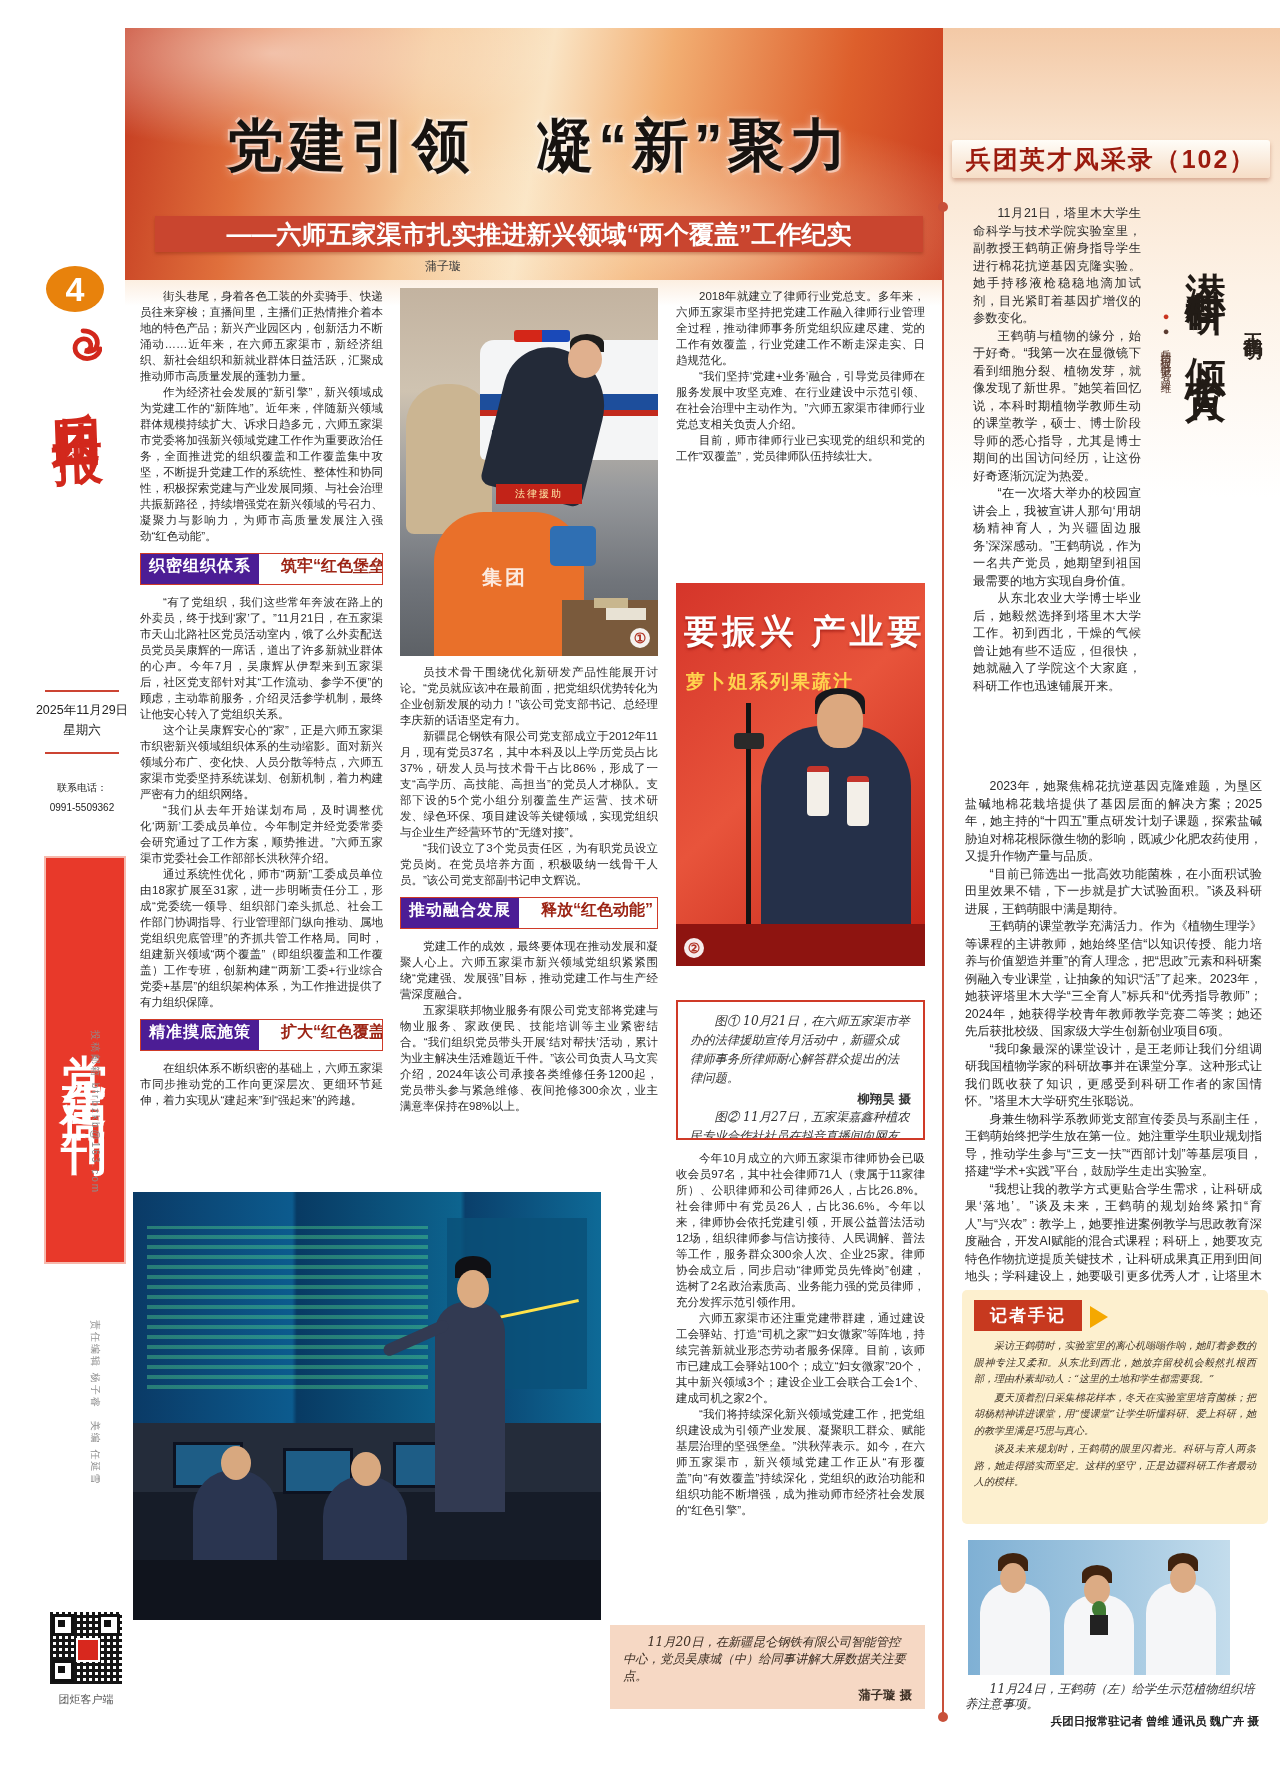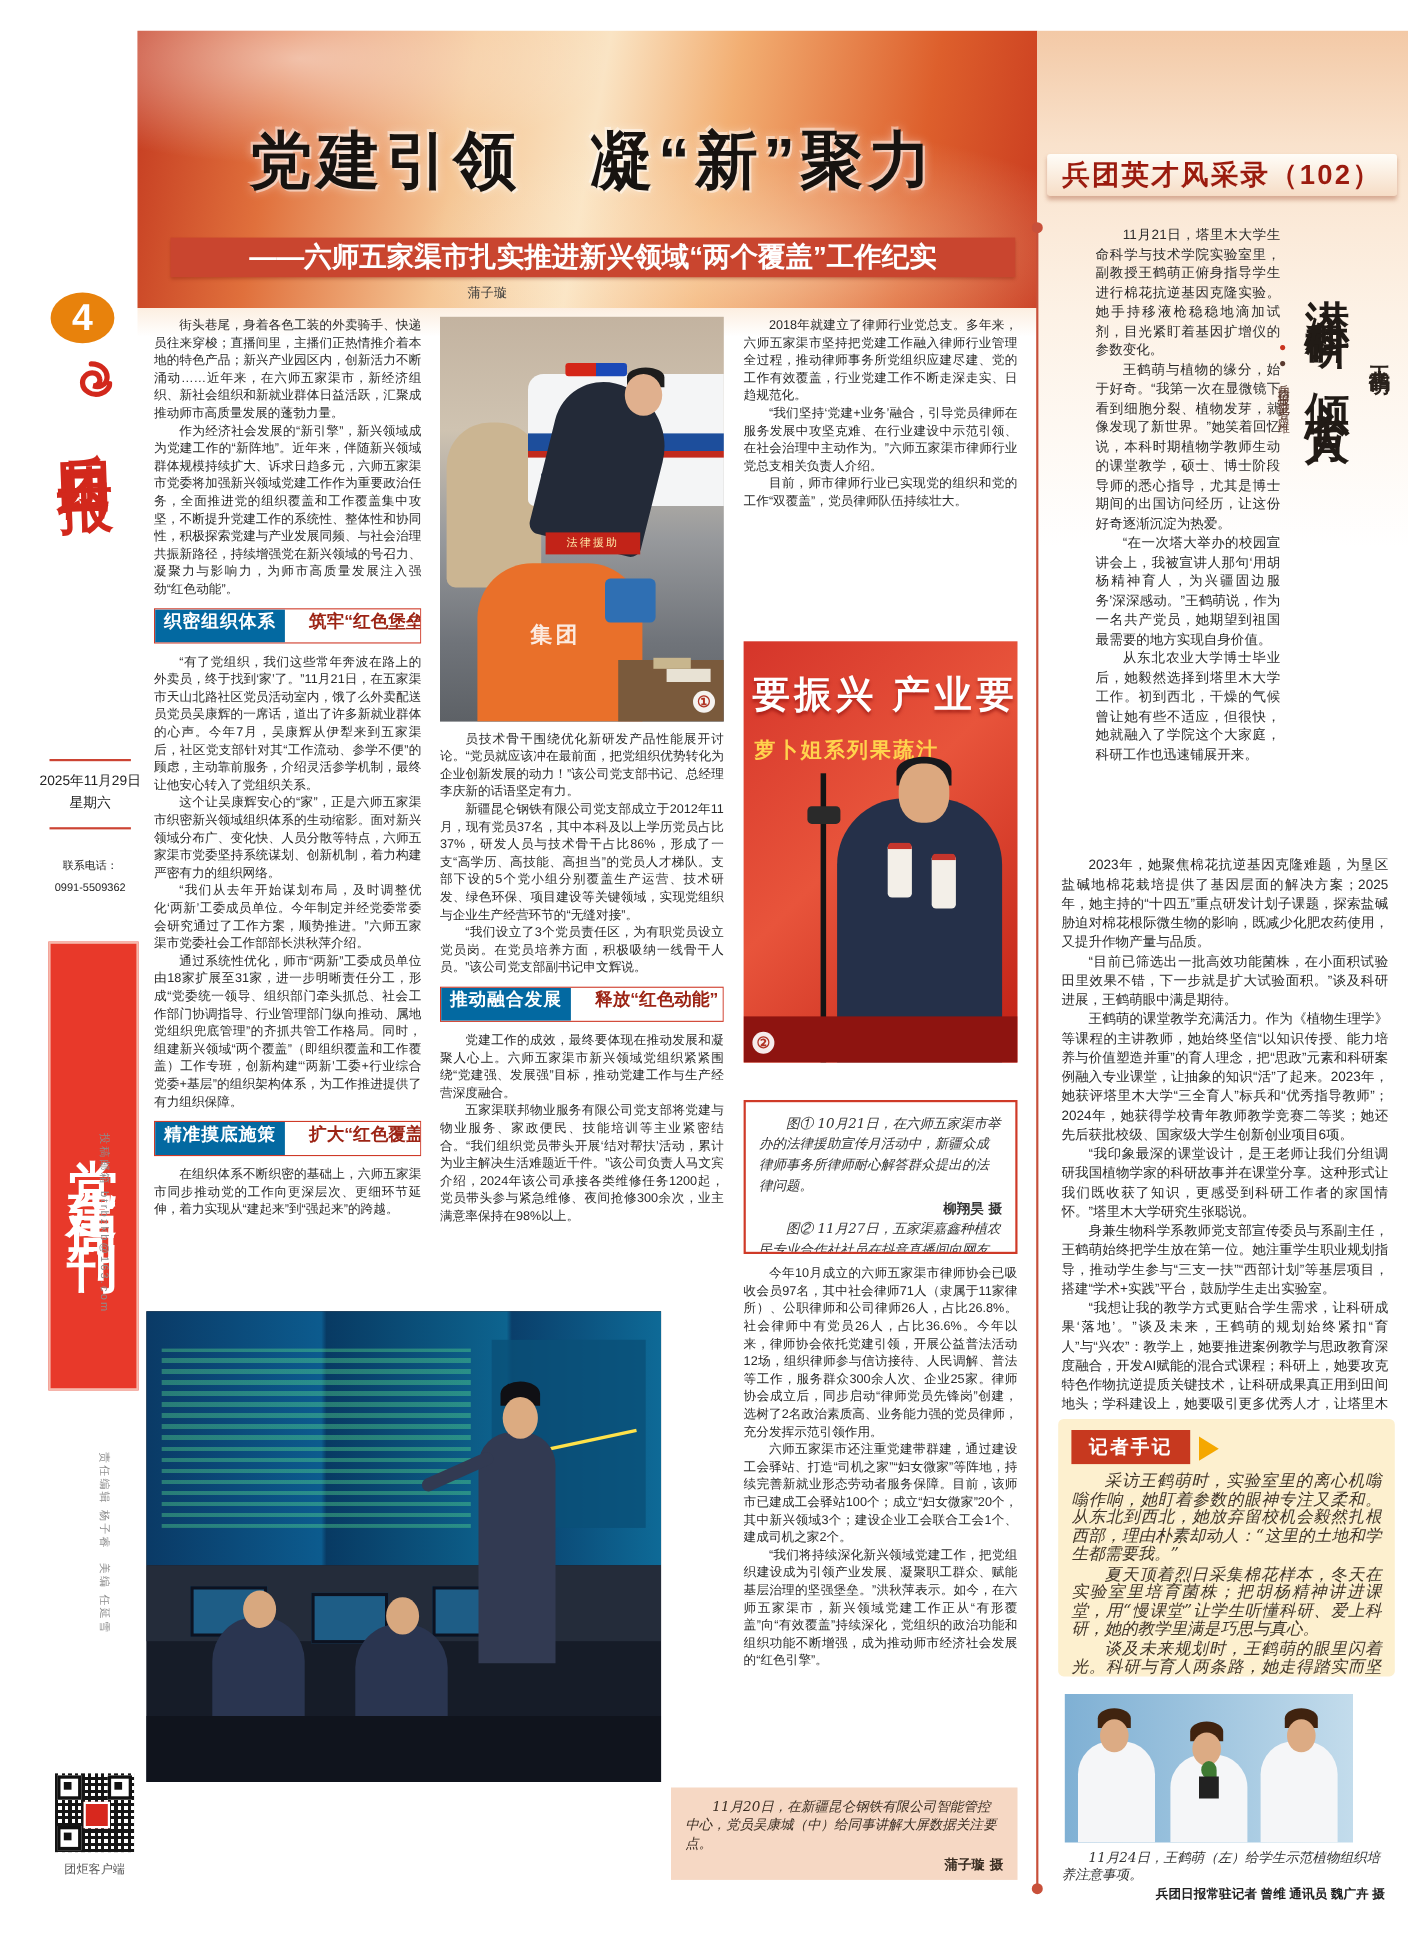--- a/index.html
+++ b/index.html
@@ -48,21 +48,21 @@
   .qr .eye{position:absolute;width:16px;height:16px;border:3px solid #111;background:#fff;}
   .qr .eye i{position:absolute;left:3px;top:3px;width:7px;height:7px;background:#111;}
   .qr .core{position:absolute;left:26px;top:26px;width:20px;height:20px;background:#d8281e;border:2px solid #fff;}
   .qr-label{left:30px;top:1692px;width:112px;text-align:center;font-size:11px;color:#555;}
 
   
   .col{font-size:11.5px;line-height:16px;text-align:justify;color:#2b2b2b;overflow:hidden;}
   .col p{margin:0;text-indent:2em;}
   .sec-head{display:flex;align-items:stretch;border:1px solid #cf3a28;margin:9px 0;height:30px;
     white-space:nowrap;overflow:hidden;}
-  .sec-tag{background:#0369a1;color:#fff;font-size:16px;font-weight:bold;padding:4px 8px;letter-spacing:1px;}
+  .sec-tag{background:#4c1d95;color:#fff;font-size:16px;font-weight:bold;padding:4px 8px;letter-spacing:1px;}
   .sec-rest{color:#9c2415;font-size:16px;font-weight:bold;padding:4px 22px;}
 
   
   .photo{overflow:hidden;}
   .marker{position:absolute;width:20px;height:20px;border-radius:50%;background:rgba(255,255,255,.92);
     color:#b03324;font-size:14px;font-weight:bold;text-align:center;line-height:20px;}
   
   .p1{left:400px;top:288px;width:258px;height:368px;
     background:linear-gradient(180deg,#c3b3a0 0%,#cfc3b1 28%,#97999c 55%,#70747a 80%,#5d6166 100%);}
   .p1 .car{position:absolute;right:-12px;top:52px;width:190px;height:120px;background:#f4f5f6;border-radius:14px 10px 6px 6px;}
@@ -132,38 +132,38 @@
   .pinkbox{left:610px;top:1625px;width:315px;height:84px;background:#f6d8c4;
     font-family:"DejaVu Serif",serif;font-style:italic;font-size:12.3px;line-height:17px;color:#3a2d22;
     padding:9px 13px;box-sizing:border-box;overflow:hidden;}
   .pinkbox p{margin:0;text-indent:2em;}
 
   
   .divider{left:942px;top:207px;width:2px;height:1508px;background:#c8503a;}
   .dot{width:10px;height:10px;border-radius:50%;background:#c8503a;}
 
   
-  .profile-intro{left:996px;top:205px;width:168px;height:566px;font-size:12.3px;line-height:17.5px;
+  .profile-intro{left:973px;top:205px;width:168px;height:566px;font-size:12.3px;line-height:17.5px;
     text-align:justify;color:#2b2b2b;overflow:hidden;}
   .profile-intro p{margin:0;text-indent:2em;}
   .ptitle-block{left:1150px;top:218px;width:116px;height:548px;display:flex;flex-direction:row;justify-content:flex-end;}
   .ptitle-byline{writing-mode:vertical-rl;font-size:11px;color:#5a3b30;margin-top:92px;letter-spacing:3px;height:400px;}
   .ptitle-byline .reddot{color:#c9341f;}
   .ptitle-main{writing-mode:vertical-rl;font-size:40px;font-weight:900;color:#211b16;letter-spacing:9px;margin:22px 6px 0 6px;}
   .ptitle-name{writing-mode:vertical-rl;font-size:19px;font-weight:bold;color:#2a221c;margin-top:100px;letter-spacing:3px;}
   .profile-body{left:965px;top:778px;width:297px;height:506px;font-size:12.3px;line-height:17.5px;
     text-align:justify;color:#2b2b2b;overflow:hidden;}
   .profile-body p{margin:0;text-indent:2em;}
   .notebox{left:962px;top:1290px;width:306px;height:234px;background:#fdf0cf;border-radius:5px;
     padding:10px 12px;box-sizing:border-box;overflow:hidden;}
   .note-label{display:inline-block;background:#c7391f;color:#fff;font-size:17px;font-weight:bold;
     padding:4px 16px;letter-spacing:2px;}
   .note-arrow{display:inline-block;width:0;height:0;border-top:11px solid transparent;border-bottom:11px solid transparent;
     border-left:18px solid #f5a800;vertical-align:middle;margin-left:8px;}
-  .notebox .txt{margin-top:7px;font-family:"DejaVu Serif",serif;font-style:italic;font-size:15px;
+  .notebox .txt{margin-top:7px;font-family:"DejaVu Serif",serif;font-style:italic;font-size:10px;
     line-height:16.5px;color:#3f3428;text-align:justify;}
   .notebox .txt p{margin:0 0 2px 0;text-indent:2em;}
   .lab-caption{left:965px;top:1682px;width:300px;font-family:"DejaVu Serif",serif;font-style:italic;
     font-size:12.3px;line-height:15px;color:#333;}
   .lab-caption p{margin:0;text-indent:2em;}
   .lab-credit{left:965px;top:1714px;width:300px;text-align:right;font-size:11.5px;font-weight:bold;color:#222;padding-right:6px;box-sizing:border-box;}
 </style>
 </head>
 <body>
 

